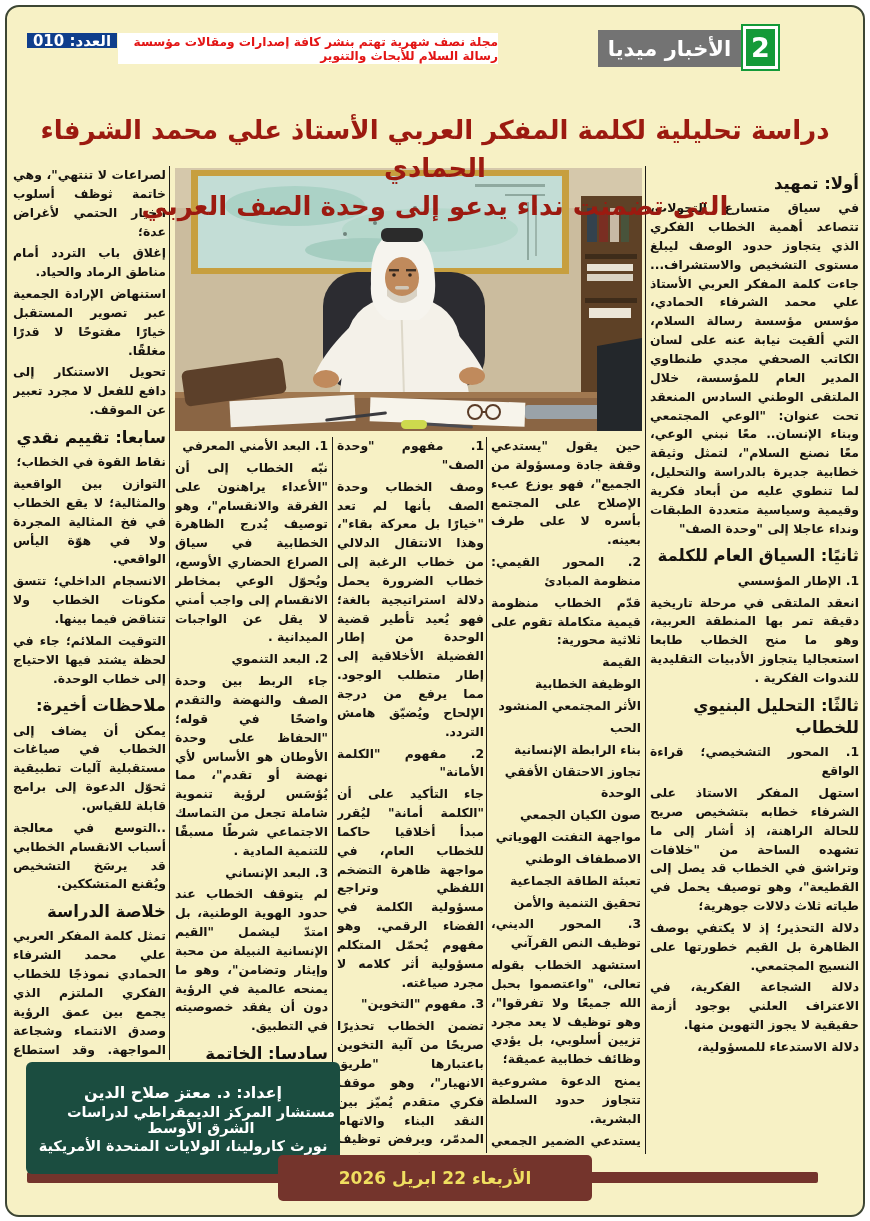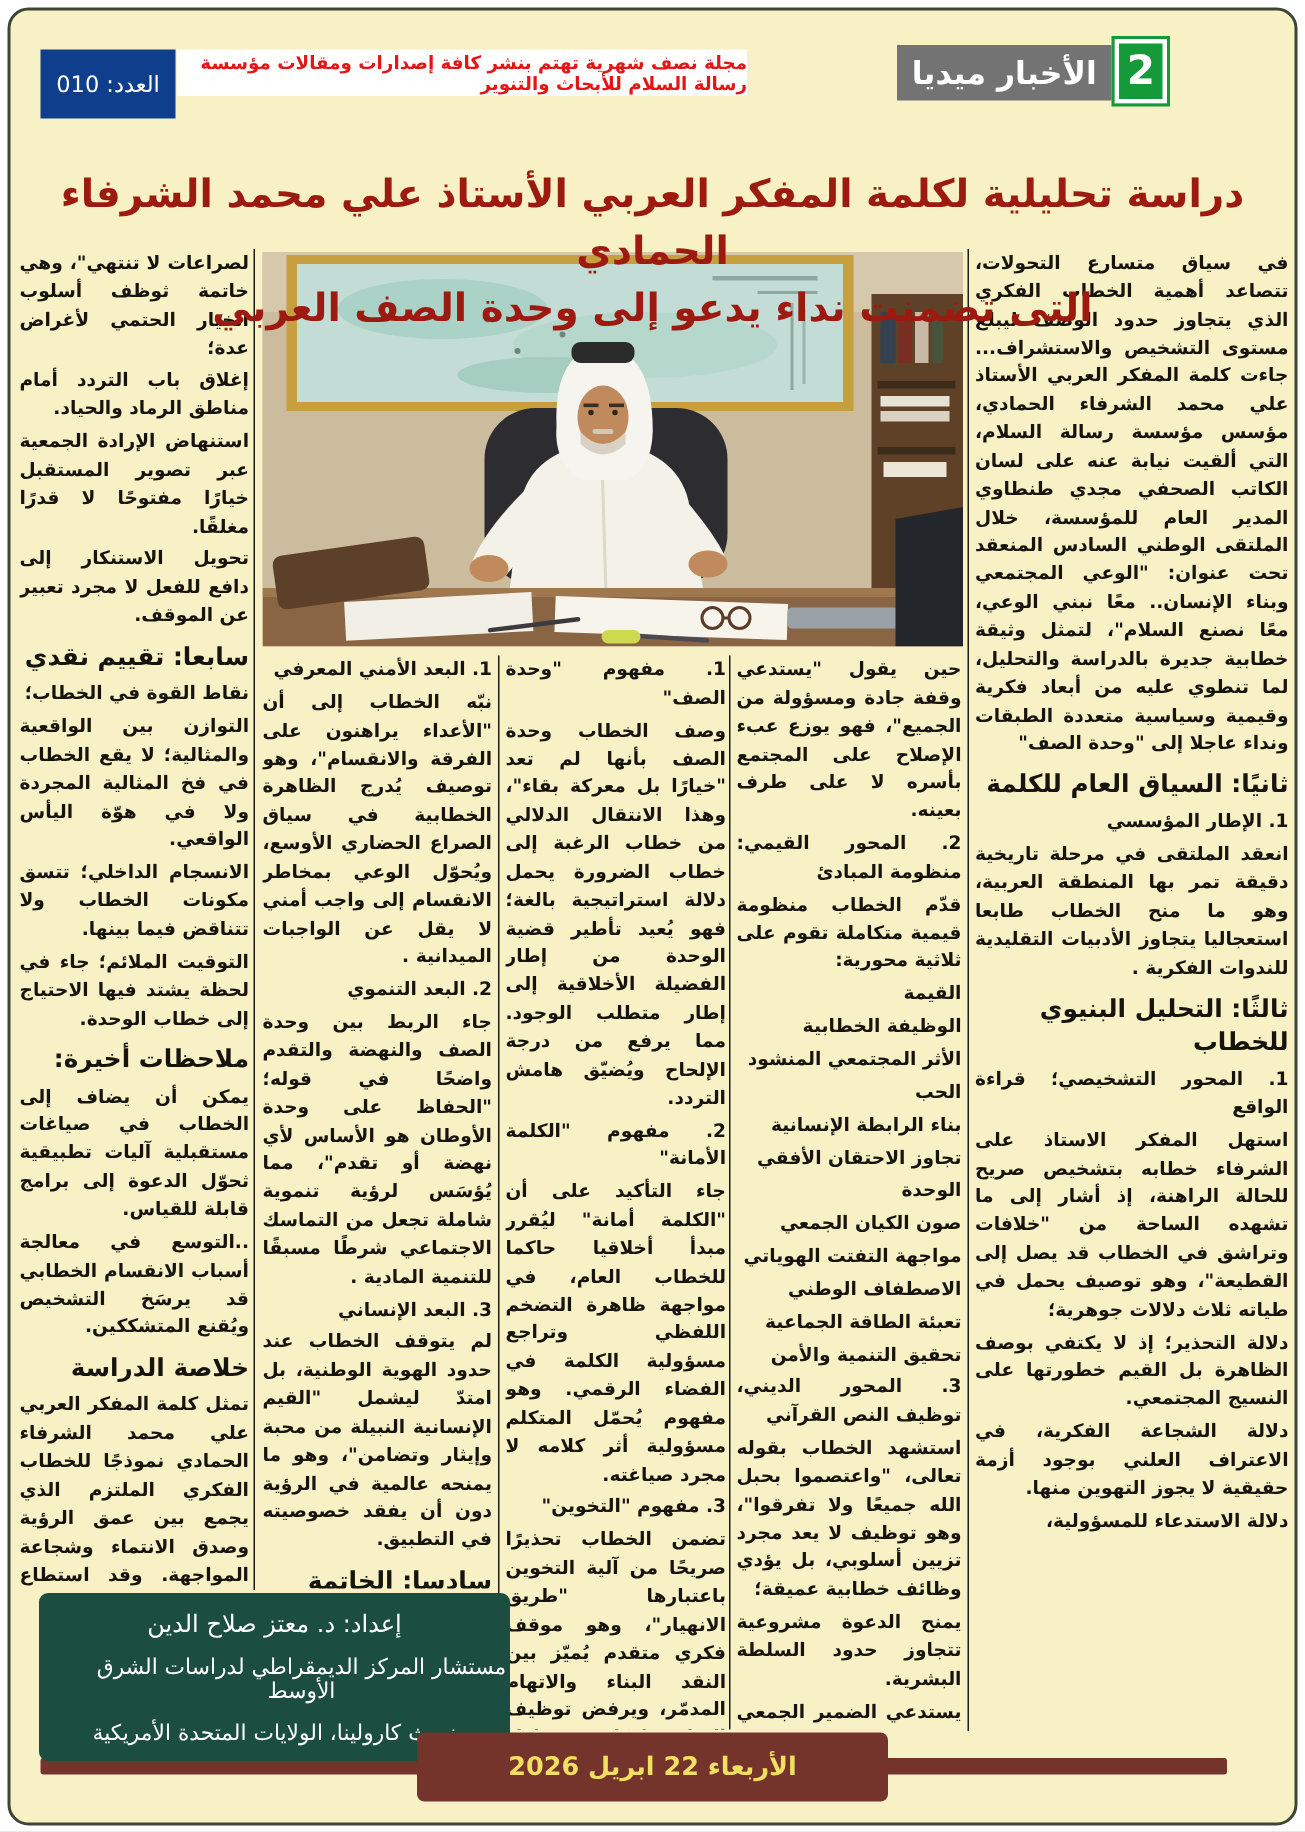--- a/index.html
+++ b/index.html
@@ -10,22 +10,22 @@
   
   .badge2{position:absolute;left:743px;top:26px;width:35px;height:43px;background:#149a38;
           border:3px solid #fff;outline:2px solid #149a38;box-sizing:border-box;color:#fff;
           font-weight:900;font-size:27px;display:flex;align-items:center;justify-content:center;z-index:5;}
   .logo-box{position:absolute;left:598px;top:30px;width:143px;height:37px;background:#737373;
             color:#fff;font-weight:900;font-size:21px;display:flex;align-items:center;
             justify-content:center;direction:rtl;z-index:4;}
   .tagline{position:absolute;left:118px;top:33px;width:380px;height:31px;background:#fff;
            color:#e31515;font-weight:800;font-size:12.2px;display:flex;align-items:center;
            justify-content:center;direction:rtl;z-index:4;}
-  .issue-box{position:absolute;left:27px;top:33px;width:90px;height:46px;background:#0f3e8c;
-             color:#fff;font-weight:400;font-size:15px;display:flex;align-items:center;
+  .issue-box{position:absolute;left:27px;top:33px;width:90px;height:15px;background:#0f3e8c;
+             color:#fff;font-weight:700;font-size:15px;display:flex;align-items:center;
              justify-content:center;direction:rtl;z-index:4;}
   
   .title{position:absolute;left:40px;top:78px;width:790px;text-align:center;color:#9c1a10;
          font-weight:900;direction:rtl;z-index:4;}
   .title .t1{font-size:26px;line-height:38px;margin-top:33px;}
   .title .t2{font-size:26px;line-height:38px;}
   
   .col{position:absolute;direction:rtl;text-align:justify;color:#17130e;font-weight:700;
        font-size:12.4px;line-height:1.52;overflow:hidden;z-index:3;}
   .col .p{margin:0 0 3px;}
@@ -38,22 +38,22 @@
   .vsep{position:absolute;width:1px;background:#1e1c18;z-index:2;}
   .sepAB{left:645px;top:166px;height:988px;}
   .sepBC{left:486px;top:437px;height:716px;}
   .sepCD{left:332px;top:437px;height:716px;}
   .sepDE{left:169px;top:166px;height:894px;}
   
   .photo{position:absolute;left:175px;top:168px;width:467px;height:263px;overflow:hidden;z-index:3;
          background:#cbbc9e;}
   
   .infobox{position:absolute;left:26px;top:1062px;width:314px;height:112px;background:#1b4d40;
-           border-radius:6px;color:#fff;font-weight:400;direction:rtl;text-align:center;
-           display:flex;flex-direction:column;justify-content:center;gap:12px;z-index:6;}
+           border-radius:6px;color:#fff;font-weight:700;direction:rtl;text-align:center;
+           display:flex;flex-direction:column;justify-content:center;gap:2px;z-index:6;}
   .infobox .ib1{font-size:16px;}
   .infobox .ib2{font-size:14.5px;padding-left:36px;}
   .infobox .ib3{font-size:14.5px;}
   
   .footer-line{position:absolute;left:27px;top:1172px;width:791px;height:11px;background:#74342c;
                border-radius:2px;z-index:5;}
   .footer-date{position:absolute;left:278px;top:1155px;width:314px;height:46px;background:#74342c;
                border-radius:5px;color:#f0df60;font-weight:900;font-size:17px;direction:rtl;
                display:flex;align-items:center;justify-content:center;z-index:6;}
 </style>
@@ -146,20 +146,21 @@
         <rect x="150" y="247" width="62" height="3" rx="1.5" fill="#3b3b3f" transform="rotate(-7 181 248)"></rect>
         <rect x="250" y="256" width="48" height="3" rx="1.5" fill="#4a4a50" transform="rotate(4 274 257)"></rect>
         <rect x="226" y="252" width="26" height="9" rx="4.5" fill="#cdd94e"></rect>
         <rect x="350" y="237" width="84" height="14" rx="3" fill="#9aa2a8"></rect>
         <path d="M 422 178 L 467 170 L 467 263 L 422 263 Z" fill="#23272b"></path>
       </g>
     </svg>
   </div>
 
   <div class="col colA">
+      <div class="blk h">أولا: تمهيد</div>
       <div class="blk p">في سياق متسارع التحولات، تتصاعد أهمية الخطاب الفكري الذي يتجاوز حدود الوصف ليبلغ مستوى التشخيص والاستشراف... جاءت كلمة المفكر العربي الأستاذ علي محمد الشرفاء الحمادي، مؤسس مؤسسة رسالة السلام، التي ألقيت نيابة عنه على لسان الكاتب الصحفي مجدي طنطاوي المدير العام للمؤسسة، خلال الملتقى الوطني السادس المنعقد تحت عنوان: "الوعي المجتمعي وبناء الإنسان.. معًا نبني الوعي، معًا نصنع السلام"، لتمثل وثيقة خطابية جديرة بالدراسة والتحليل، لما تنطوي عليه من أبعاد فكرية وقيمية وسياسية متعددة الطبقات ونداء عاجلا إلى "وحدة الصف"</div>
       <div class="blk h">ثانيًا: السياق العام للكلمة</div>
       <div class="blk p">1. الإطار المؤسسي</div>
       <div class="blk p">انعقد الملتقى في مرحلة تاريخية دقيقة تمر بها المنطقة العربية، وهو ما منح الخطاب طابعا استعجاليا يتجاوز الأدبيات التقليدية للندوات الفكرية .</div>
       <div class="blk h">ثالثًا: التحليل البنيوي للخطاب</div>
       <div class="blk p">1. المحور التشخيصي؛ قراءة الواقع</div>
       <div class="blk p">استهل المفكر الاستاذ على الشرفاء خطابه بتشخيص صريح للحالة الراهنة، إذ أشار إلى ما تشهده الساحة من "خلافات وتراشق في الخطاب قد يصل إلى القطيعة"، وهو توصيف يحمل في طياته ثلاث دلالات جوهرية؛</div>
       <div class="blk p">دلالة التحذير؛ إذ لا يكتفي بوصف الظاهرة بل القيم خطورتها على النسيج المجتمعي.</div>
       <div class="blk p">دلالة الشجاعة الفكرية، في الاعتراف العلني بوجود أزمة حقيقية لا يجوز التهوين منها.</div>
       <div class="blk p">دلالة الاستدعاء للمسؤولية،</div>

